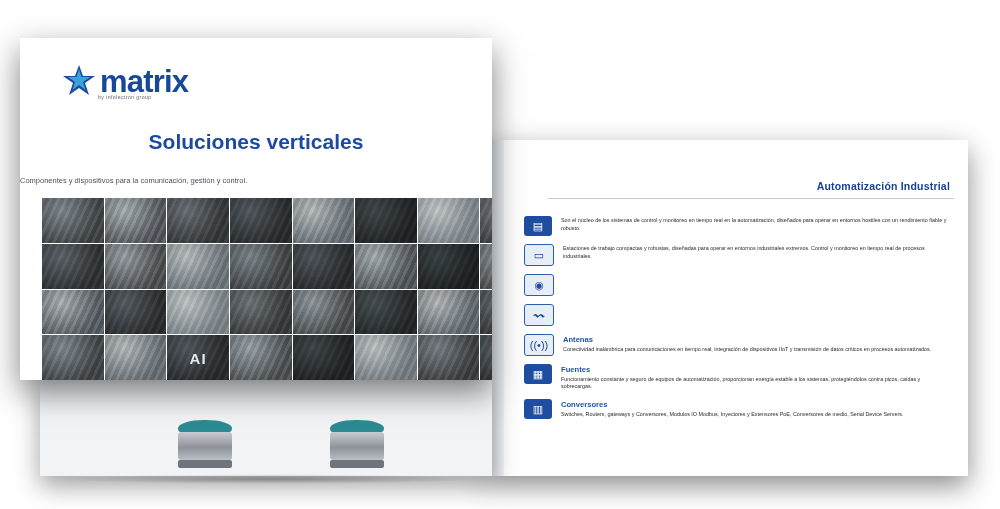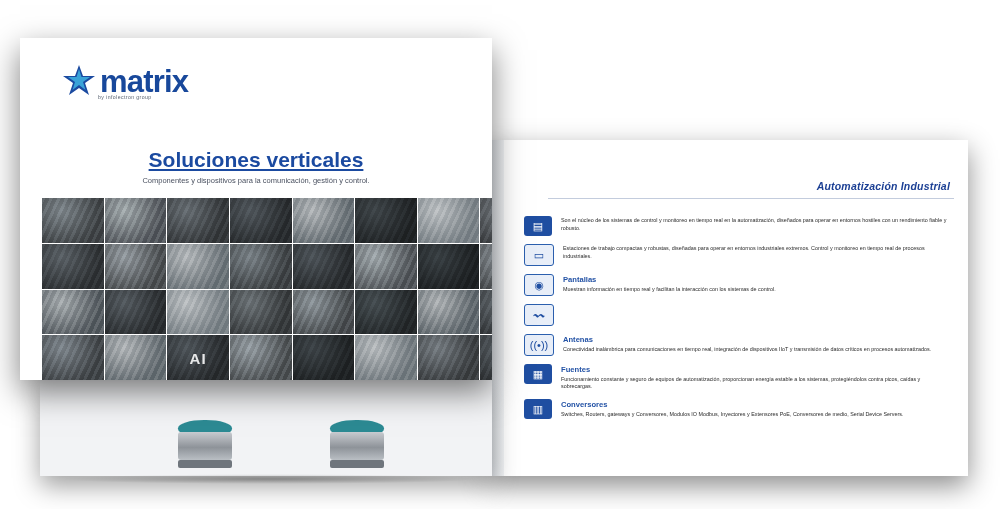--- a/index.html
+++ b/index.html
@@ -33,21 +33,20 @@
     background: linear-gradient(to right, #d9dde2, #f3f5f7);
   }
   .back-title {
     position: absolute;
     right: 18px;
     top: 40px;
     font-size: 10.5px;
     font-weight: bold;
     color: #1b3f94;
     letter-spacing: 0.2px;
-    font-style: italic;
   }
   .back-rule {
     position: absolute;
     left: 60px;
     right: 14px;
     top: 58px;
     height: 1px;
     background: #c3ccdd;
   }
   .items {
@@ -136,32 +135,31 @@
     position: absolute;
     left: 78px;
     top: 56px;
     font-size: 5.2px;
     color: #5a6472;
     letter-spacing: 0.4px;
   }
   .cover-title {
     position: absolute;
     left: 0; right: 0;
-    top: 110px;
+    top: 92px;
     text-align: center;
     font-size: 21px;
     font-weight: bold;
     color: #1b4aa0;
-    text-decoration: underline;
   }
   .cover-sub {
     position: absolute;
     left: 0; right: 0;
     top: 138px;
-    text-align: center;
+    text-align: left;
     font-size: 7.5px;
     color: #4a5160;
   }
 
   
   .mosaic {
     position: absolute;
     left: 22px;
     top: 160px;
     width: 500px;
@@ -267,24 +265,20 @@
       </div>
       <div class="item-body">
         <div class="item-desc">Estaciones de trabajo compactas y robustas, diseñadas para operar en entornos industriales extremos. Control y monitoreo en tiempo real de procesos industriales.</div>
       </div>
     </div>
 
     <div class="item">
       <div class="item-icon light">
         <span class="glyph">◉</span>
       </div>
-      <div class="item-body">
-        <div class="item-title">Pantallas</div>
-        <div class="item-desc">Muestran información en tiempo real y facilitan la interacción con los sistemas de control.</div>
-      </div>
     </div>
 
     <div class="item">
       <div class="item-icon light">
         <span class="glyph">〰</span>
       </div>
     </div>
 
     <div class="item">
       <div class="item-icon light">

